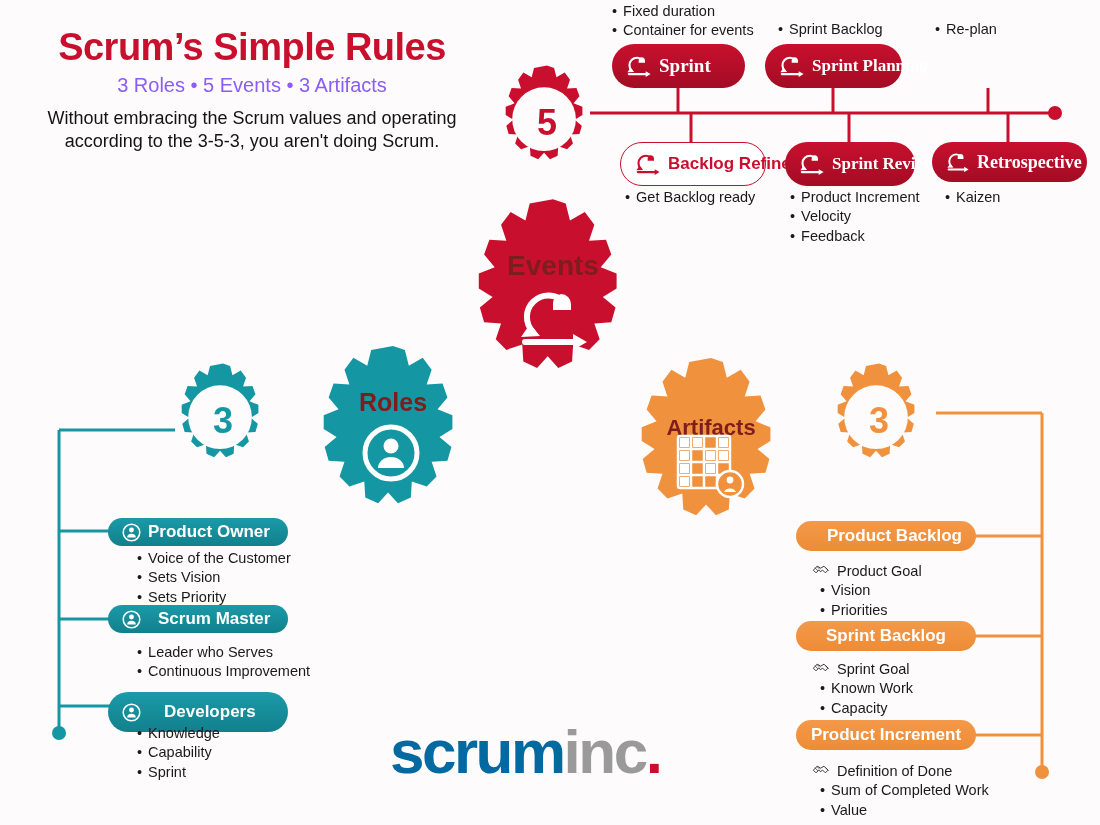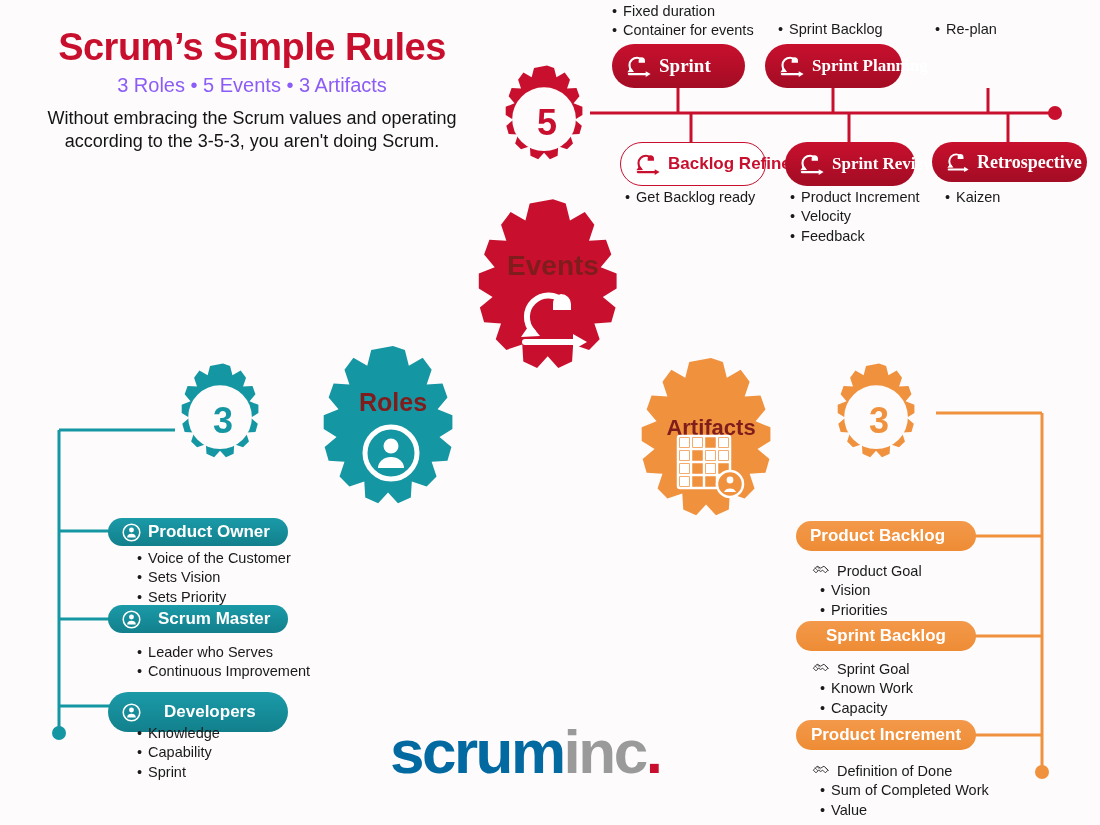--- a/index.html
+++ b/index.html
@@ -330,21 +330,21 @@
       </svg>
     </span>
     <span class="pill-txt" style="margin-left:16px;">Developers</span>
   </div>
   <div class="bullets" style="left:137px; top:724px;">
     <div class="b">Knowledge</div>
     <div class="b">Capability</div>
     <div class="b">Sprint</div>
   </div>
 
-  <div class="pill orange" style="left:796px; top:521px; width:180px; height:30px; font-size:17px; justify-content:flex-start;">
+  <div class="pill orange" style="left:796px; top:521px; width:180px; height:30px; font-size:17px; justify-content:flex-end;">
     <span class="pill-txt">Product Backlog</span>
   </div>
   <div class="bullets" style="left:812px; top:562px;">
     <div class="hs">
       <span>
         <svg width="20" height="13" viewBox="0 0 30 18">
           <path d="M2,10 L8,4 L13,7 L18,4 L24,10 L20,14 L16,10 L13,12 L10,10 L6,14 Z" fill="none" stroke="#222" stroke-width="1.3" stroke-linejoin="round"></path>
           <line x1="4" y1="6" x2="9" y2="11" stroke="#222" stroke-width="1"></line>
           <line x1="7" y1="4" x2="12" y2="9" stroke="#222" stroke-width="1"></line>
           <line x1="20" y1="6" x2="25" y2="11" stroke="#222" stroke-width="1"></line>

